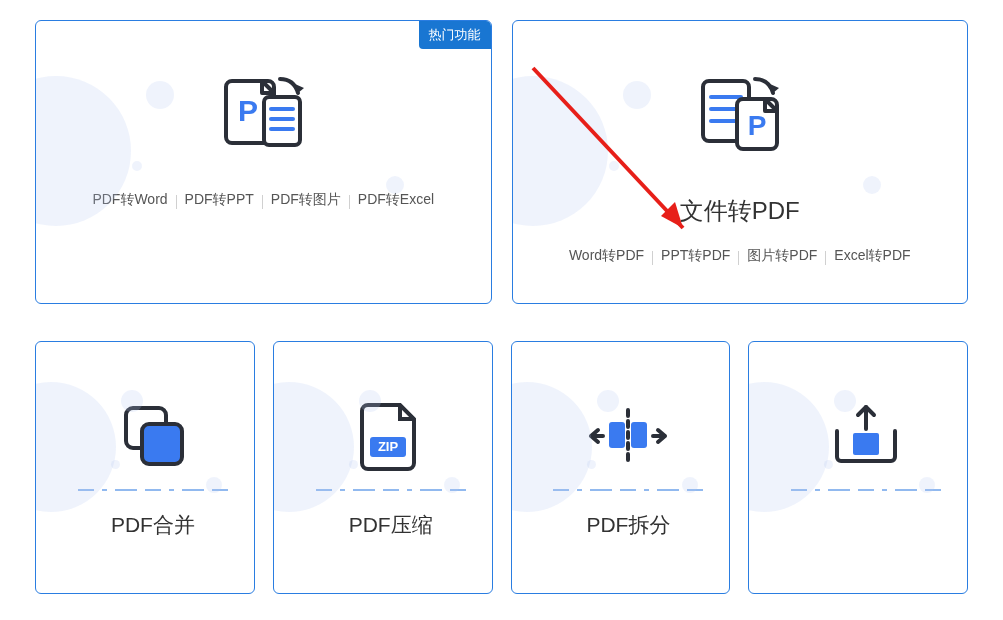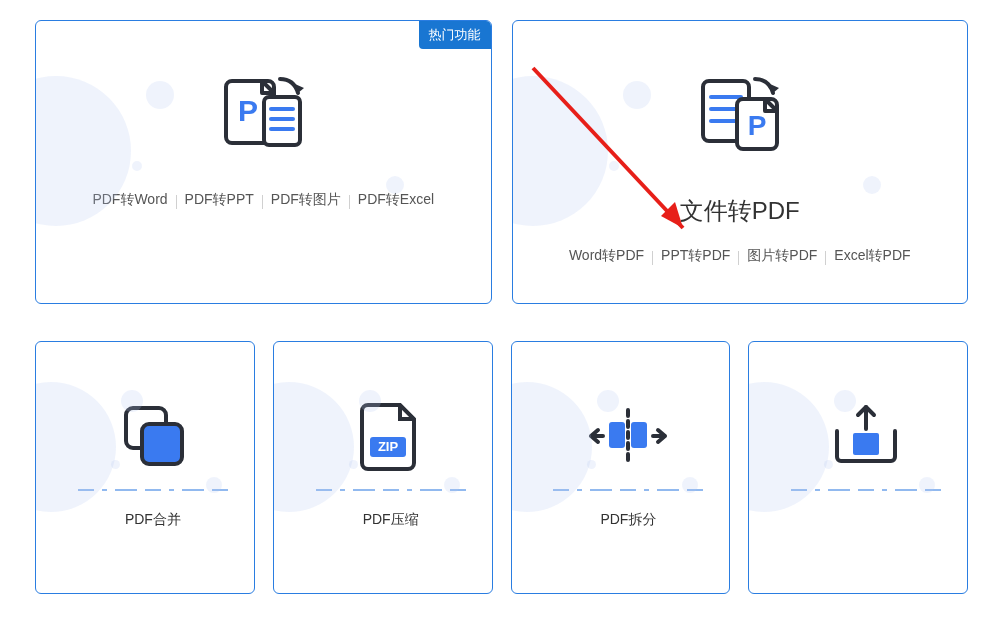--- a/index.html
+++ b/index.html
@@ -96,21 +96,21 @@
     display: flex;
     align-items: center;
     justify-content: center;
   }
   .dash-line-small {
     width: 150px;
     margin-top: 14px;
   }
   .card-title-small {
     margin-top: 20px;
-    font-size: 14px;
+    font-size: 21px;
     color: #323232;
     font-weight: 400;
   }
   .bg-dot {
     position: absolute;
     border-radius: 50%;
     background: rgba(180,200,240,0.22);
   }
   .arrow-overlay {
     position: absolute;

